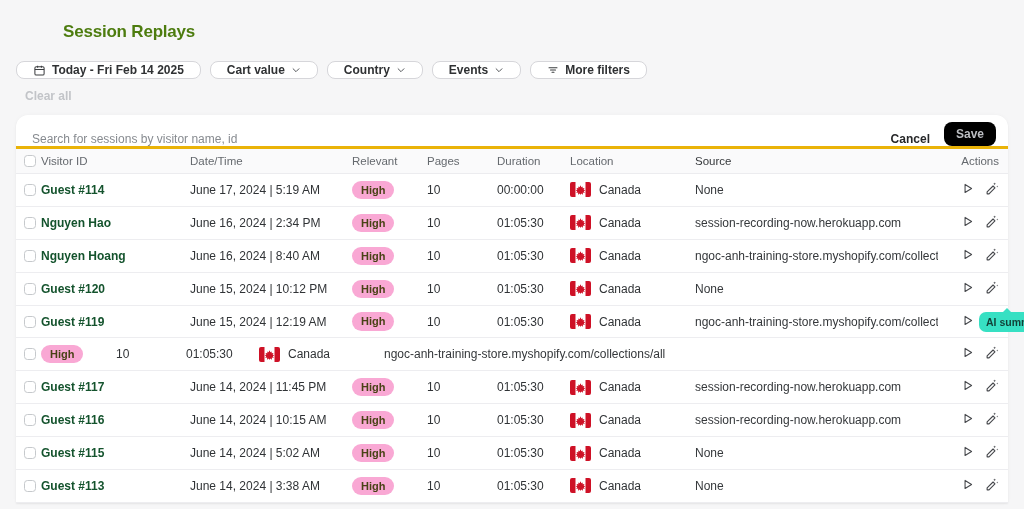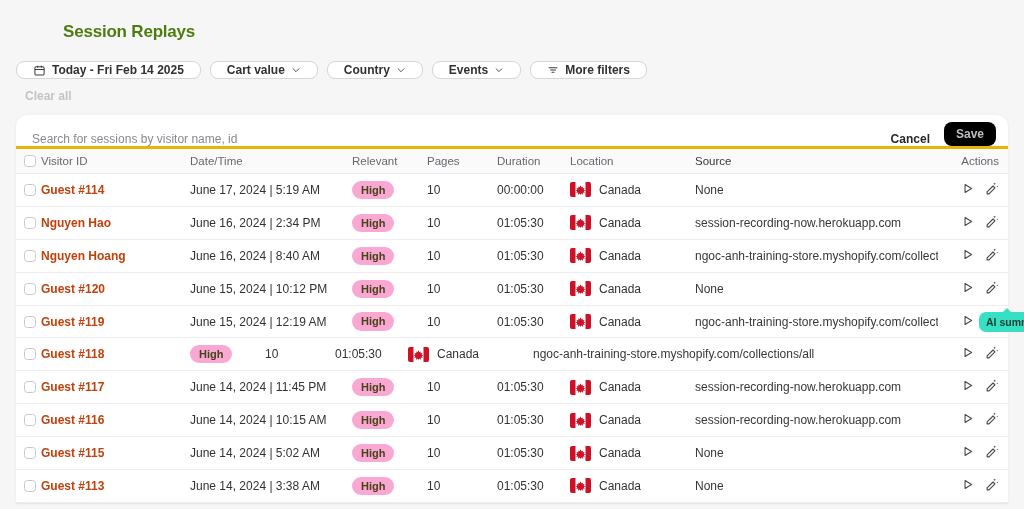--- a/index.html
+++ b/index.html
@@ -32,21 +32,21 @@
   .cancel-btn { font-size:12px; font-weight:600; color:#27282a; background:none; border:none;
     cursor:pointer; margin-right:14px; font-family:inherit; }
   .save-btn { font-size:12px; font-weight:600; color:#bcbec2; background:#000000; border:none;
     border-radius:8px; padding:5px 12px; font-family:inherit; }
 
   
   .thead { display:flex; align-items:center; height:25px; background:#fafafb;
     border-bottom:1px solid #ececef; font-size:11.5px; color:#65696e; }
   .tr { display:flex; align-items:center; height:32.9px; border-bottom:1px solid #ededf0; font-size:12px; }
   .c-cb  { width:25px; padding-left:8px; display:flex; align-items:center; }
-  .c-vis { width:149px; font-weight:600; color:#c2410c; }
+  .c-vis { width:149px; font-weight:600; color:#14532d; }
   .thead .c-vis { font-weight:400; color:#65696e; }
   .c-date{ width:162px; }
   .c-rel { width:75px; }
   .c-pg  { width:70px; }
   .c-dur { width:50px; text-align:left; }
   .c-loc { width:125px; margin-left:23px; display:flex; align-items:center; gap:8px; }
   .c-src { flex:1; padding-right:8px; overflow:hidden; white-space:nowrap; color:#35383b; }
   .c-act { width:70px; display:flex; justify-content:flex-end; align-items:center; gap:10px; padding-right:9px; }
   .checkbox { width:12px; height:12px; border:1.5px solid #c6c9cc; border-radius:3.5px; background:#fff; cursor:pointer; }
   .badge { display:inline-block; background:#f9a8d4; color:#494216; font-size:11px; font-weight:600;
@@ -333,21 +333,20 @@
           </svg>
         </span>
       </button>
     </div>
   </div>
 
   <div class="tr">
     <div class="c-cb">
             <span class="checkbox"></span>
           </div>
-    <div class="c-vis">Guest #118</div>
     <div class="c-rel"><span class="badge">High</span></div>
     <div class="c-pg">10</div>
     <div class="c-dur">01:05:30</div>
     <div class="c-loc">
       <span class="flag">
         <svg width="21" height="15" viewBox="0 0 21 15">
           <rect width="21" height="15" rx="2" fill="#CE1126"></rect>
           <rect x="5.5" width="10" height="15" fill="#ffffff"></rect>
           <path fill="#CE1126" d="M10.5 3.2l.9 2 1.5-.8-.4 1.9 2.1-.4-1 1.7 1.7.6-1.5 1 1 1.7-2-.4.2 2.2-1.8-1.3-.7 1.6-.7-1.6-1.8 1.3.2-2.2-2 .4 1-1.7-1.5-1 1.7-.6-1-1.7 2.1.4-.4-1.9 1.5.8z"></path>
         </svg>

